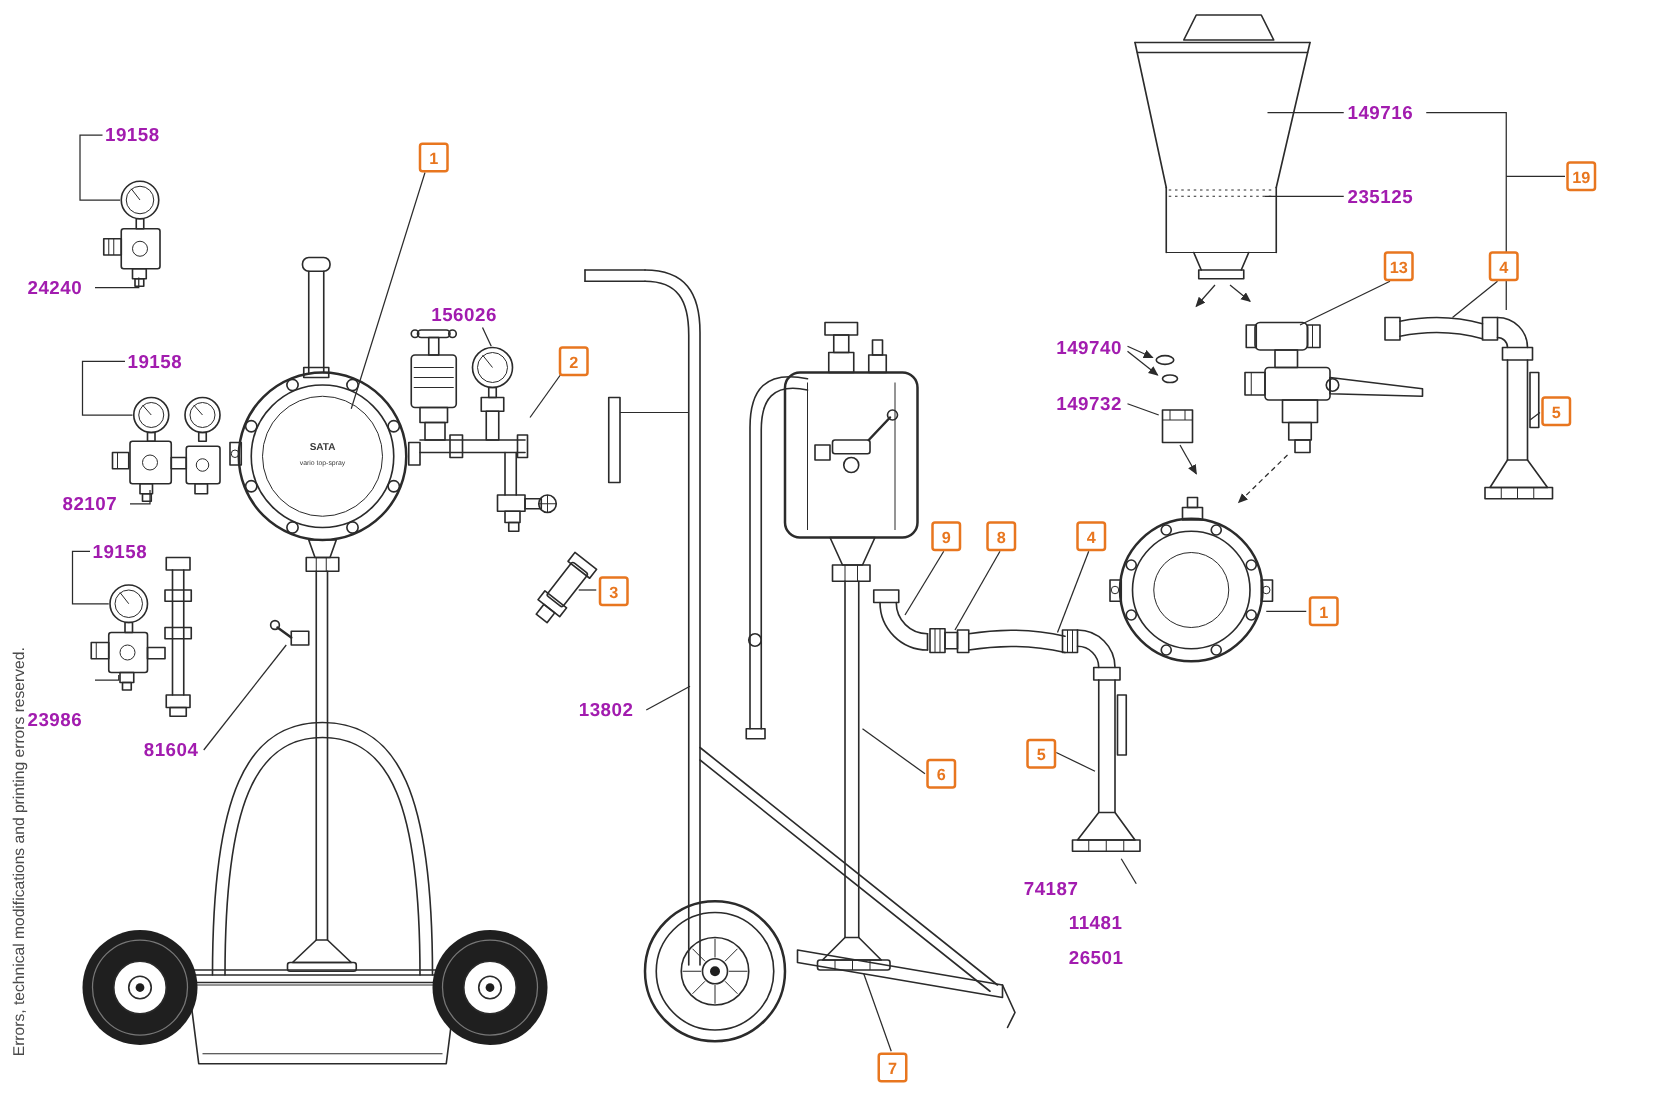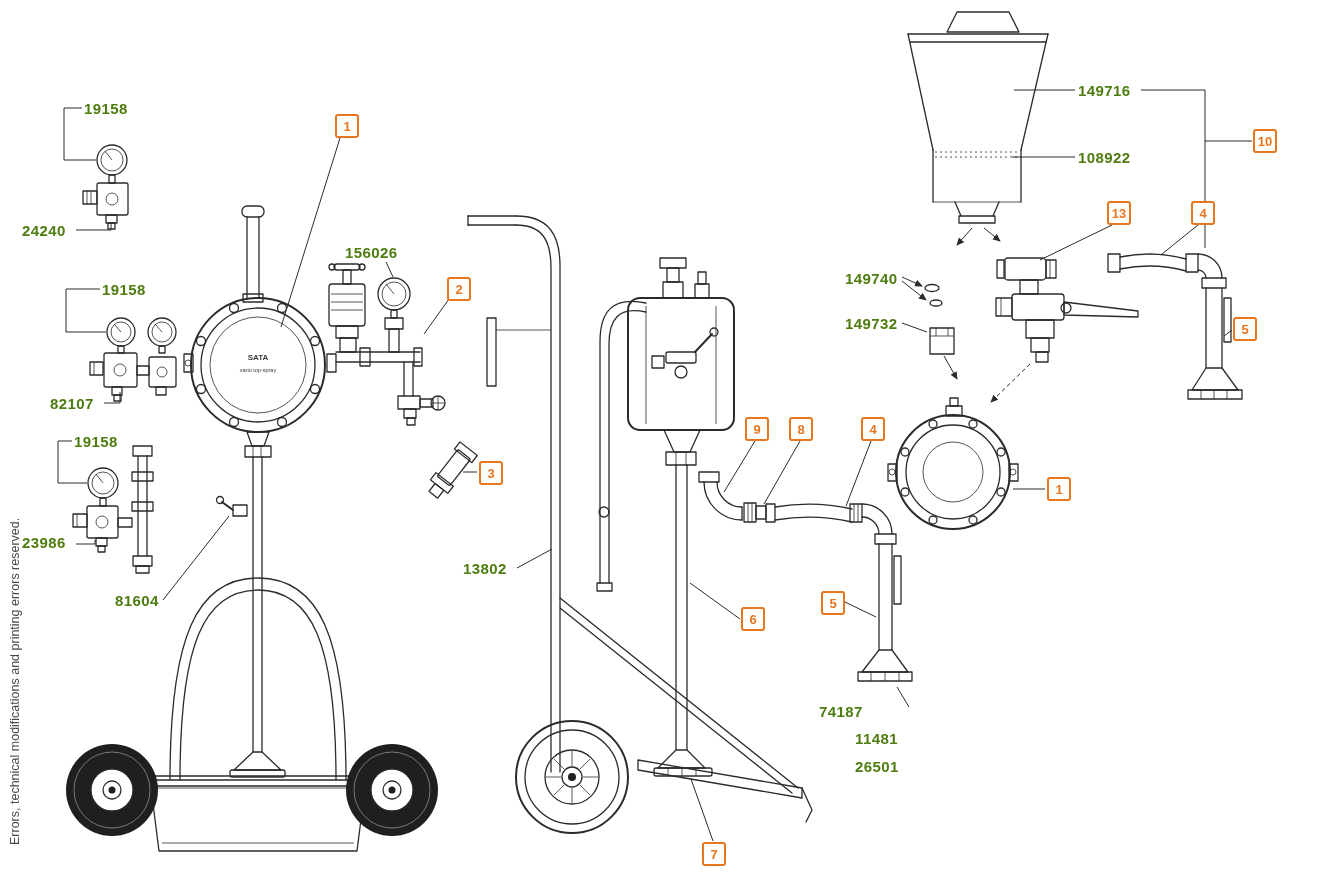--- a/index.html
+++ b/index.html
@@ -2,21 +2,21 @@
 <html style="--accent: #E8761F; --line: #2b2b2b;"><head>
 <meta charset="utf-8">
 <style>
   * { margin:0; padding:0; box-sizing:border-box; }
   html,body { width:1337px; height:884px; background:#fff;
               font-family:"Liberation Sans", sans-serif; }
   #stage { position:relative; width:1337px; height:884px; background:#fff; overflow:hidden; }
   #art   { position:absolute; left:0; top:0; }
 
   .plabel { position:absolute; font-size:15px; font-weight:700; letter-spacing:.4px;
-            color:#4d7c0f; white-space:nowrap; }
+            color:#a21caf; white-space:nowrap; }
   .callout { position:absolute; width:24px; height:24px;
              border:2px solid var(--accent,#E8761F); border-radius:3px; background:#fff;
              color:var(--accent,#E8761F); font-size:13px; font-weight:700;
              display:flex; align-items:center; justify-content:center; }
   .footnote { position:absolute; left:8px; top:845px; transform:rotate(-90deg);
               transform-origin:0 0; font-size:12.5px; color:#4a4a4a; white-space:nowrap; }
 
   
   .ln   { fill:none; stroke:var(--line,#2b2b2b); stroke-width:1.3; stroke-linecap:round; stroke-linejoin:round; }
   .ln2  { fill:none; stroke:var(--line,#2b2b2b); stroke-width:2;   stroke-linecap:round; stroke-linejoin:round; }
@@ -435,42 +435,42 @@
       <circle class="thin" cx="1013" cy="472" r="3"></circle>
     </g>
   </g>
 </svg>
 
 <div class="plabel" style="left:84px;   top:100px">19158</div>
 <div class="plabel" style="left:22px;   top:222px">24240</div>
 <div class="plabel" style="left:102px;  top:281px">19158</div>
 <div class="plabel" style="left:50px;   top:395px">82107</div>
 <div class="plabel" style="left:74px;   top:433px">19158</div>
-<div class="plabel" style="left:22px;   top:534px">23986</div>
+<div class="plabel" style="left:22px;   top:568px">23986</div>
 <div class="plabel" style="left:115px;  top:592px">81604</div>
 <div class="plabel" style="left:345px;  top:244px">156026</div>
 <div class="plabel" style="left:463px;  top:560px">13802</div>
 <div class="plabel" style="left:1078px; top:82px">149716</div>
-<div class="plabel" style="left:1078px; top:149px">108922</div>
+<div class="plabel" style="left:1078px; top:149px">235125</div>
 <div class="plabel" style="left:845px;  top:270px">149740</div>
 <div class="plabel" style="left:845px;  top:315px">149732</div>
 <div class="plabel" style="left:819px;  top:703px">74187</div>
 <div class="plabel" style="left:855px;  top:730px">11481</div>
 <div class="plabel" style="left:855px;  top:758px">26501</div>
 
 <div class="callout" style="left:335px;  top:114px">1</div>
 <div class="callout" style="left:447px;  top:277px">2</div>
 <div class="callout" style="left:479px;  top:461px">3</div>
 <div class="callout" style="left:745px;  top:417px">9</div>
 <div class="callout" style="left:789px;  top:417px">8</div>
 <div class="callout" style="left:861px;  top:417px">4</div>
 <div class="callout" style="left:821px;  top:591px">5</div>
 <div class="callout" style="left:741px;  top:607px">6</div>
 <div class="callout" style="left:702px;  top:842px">7</div>
 <div class="callout" style="left:1107px; top:201px">13</div>
 <div class="callout" style="left:1191px; top:201px">4</div>
-<div class="callout" style="left:1253px; top:129px">10</div>
+<div class="callout" style="left:1253px; top:129px">19</div>
 <div class="callout" style="left:1233px; top:317px">5</div>
 <div class="callout" style="left:1047px; top:477px">1</div>
 
 <div class="footnote">Errors, technical modifications and printing errors reserved.</div>
 
 </div>
 
 </body></html>

